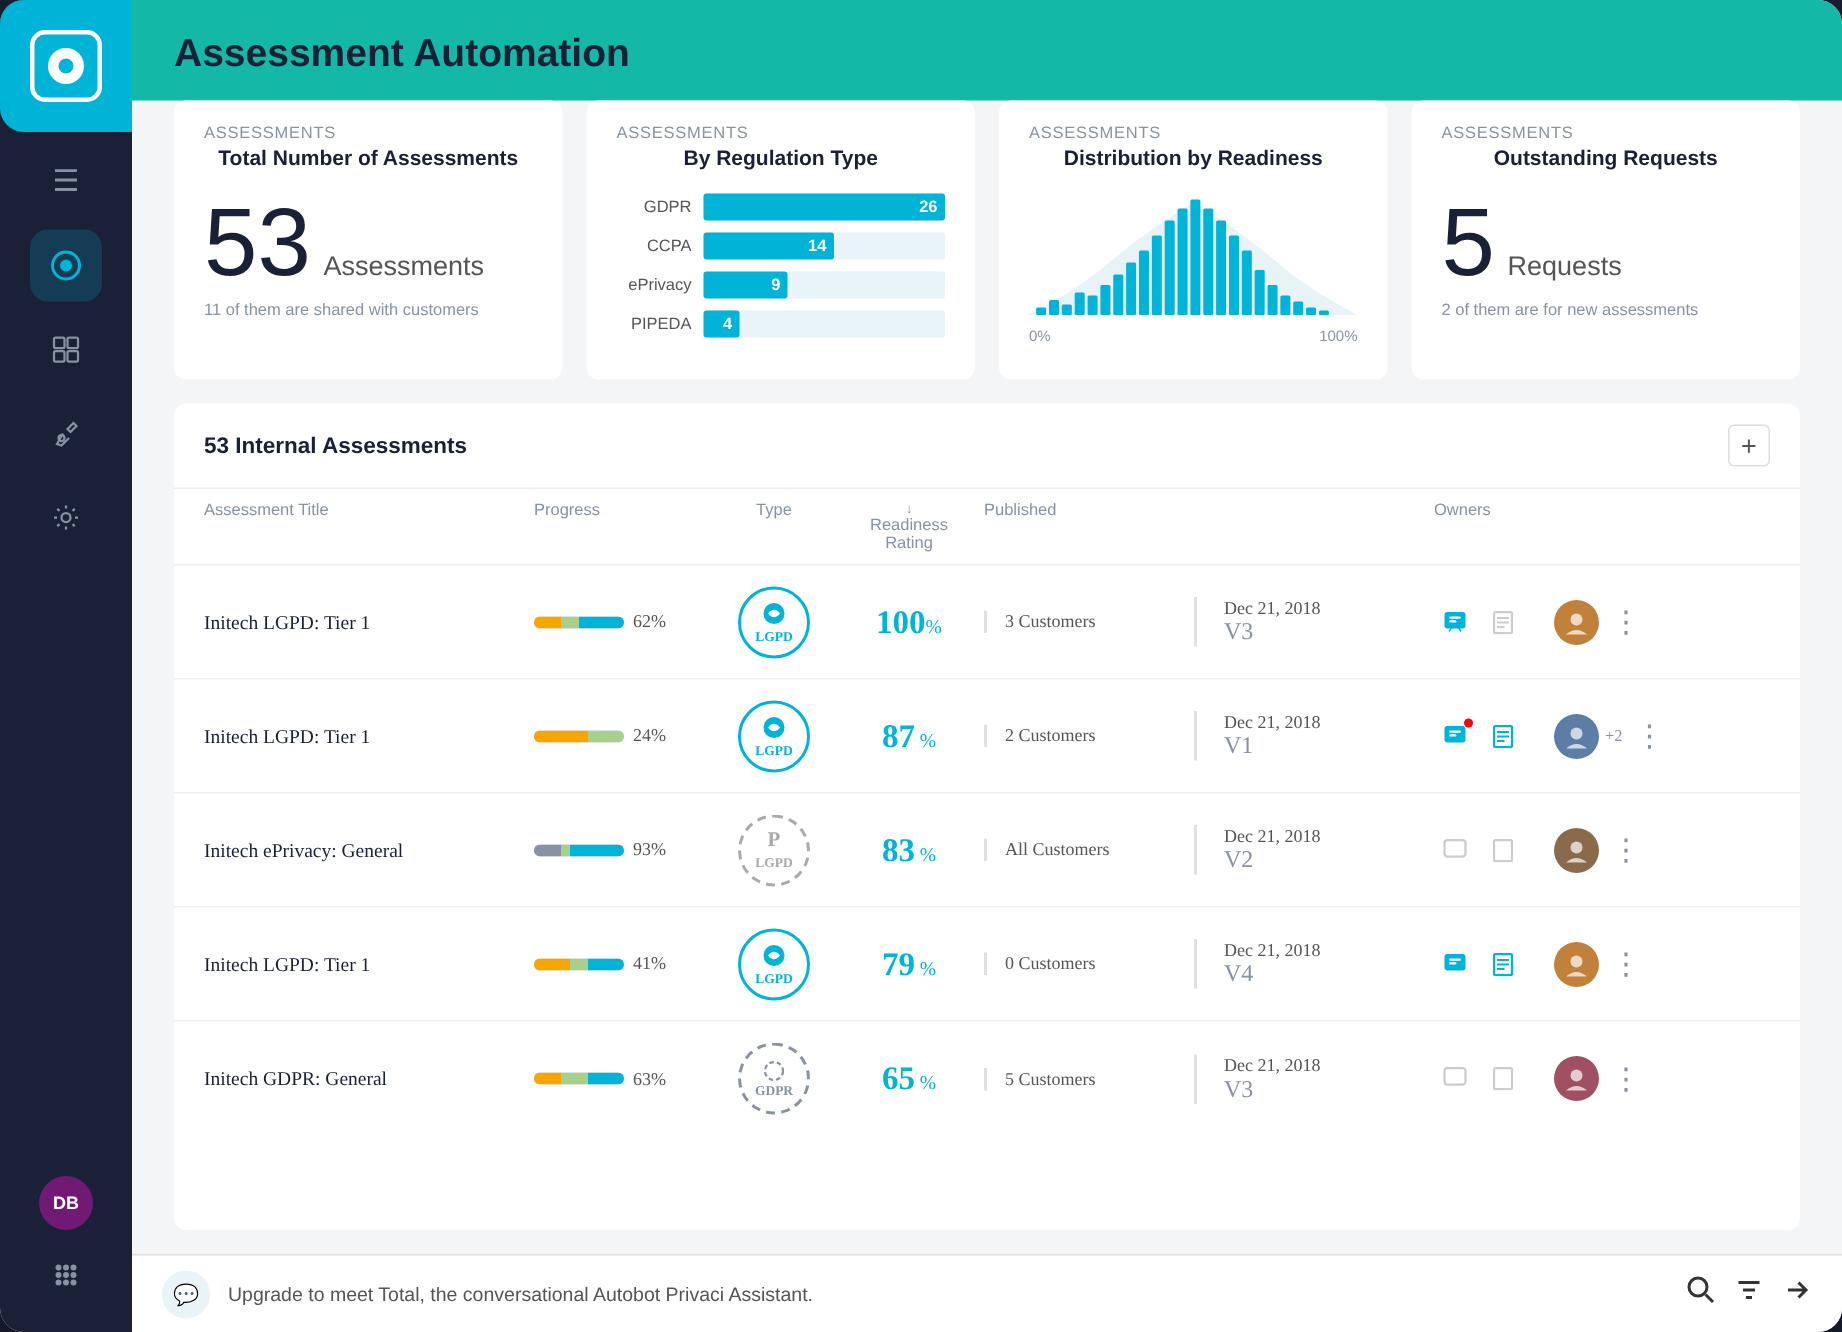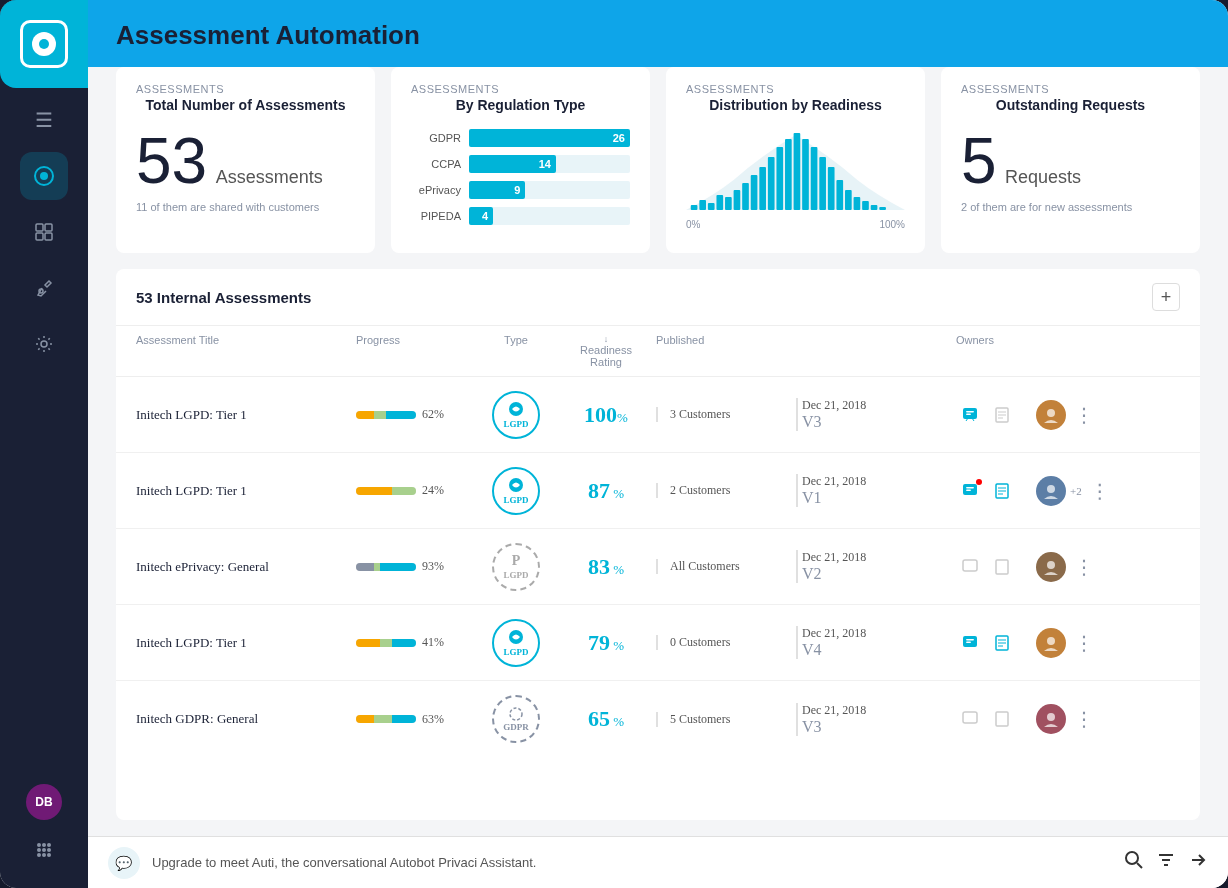--- a/index.html
+++ b/index.html
@@ -106,21 +106,21 @@
 
     
     .main-content {
       flex: 1;
       display: flex;
       flex-direction: column;
       overflow: hidden;
     }
 
     .page-header {
-      background: #0ea5e9;
+      background: #14b8a6;
       padding: 20px 28px 16px;
       flex-shrink: 0;
     }
 
     .page-title {
       font-size: 26px;
       font-weight: 600;
       color: #1a2035;
     }
 
@@ -366,21 +366,21 @@
       color: #555;
       display: flex;
       align-items: center;
       gap: 4px;
       border-left: 2px solid #e0e0e0;
       padding-left: 12px;
     }
 
     .published-cell {
       border-left: 2px solid #e0e0e0;
-      padding-left: 4px;
+      padding-left: 18px;
     }
 
     .published-date {
       font-size: 12px;
       color: #555;
     }
 
     .published-version {
       font-size: 16px;
       color: #8892a4;
@@ -929,21 +929,21 @@
             </div>
             <span class="more-btn">⋮</span>
           </div>
         </div>
 
       </div>
     </div>
 
     <div class="bottom-bar">
       <div class="chat-bubble">💬</div>
-      <span class="bottom-msg">Upgrade to meet Auti, the conversational Autobot Privaci Assistant.</span>
+      <span class="bottom-msg">Upgrade to meet Total, the conversational Autobot Privaci Assistant.</span>
       <div class="bottom-icons">
         <div class="bottom-icon-btn">
           <svg width="20" height="20" viewBox="0 0 20 20">
             <circle cx="8" cy="8" r="6" stroke="#333" stroke-width="2" fill="none"></circle>
             <line x1="13" y1="13" x2="18" y2="18" stroke="#333" stroke-width="2"></line>
           </svg>
         </div>
         <div class="bottom-icon-btn">
           <svg width="20" height="20" viewBox="0 0 20 20">
             <line x1="3" y1="5" x2="17" y2="5" stroke="#333" stroke-width="2"></line>

